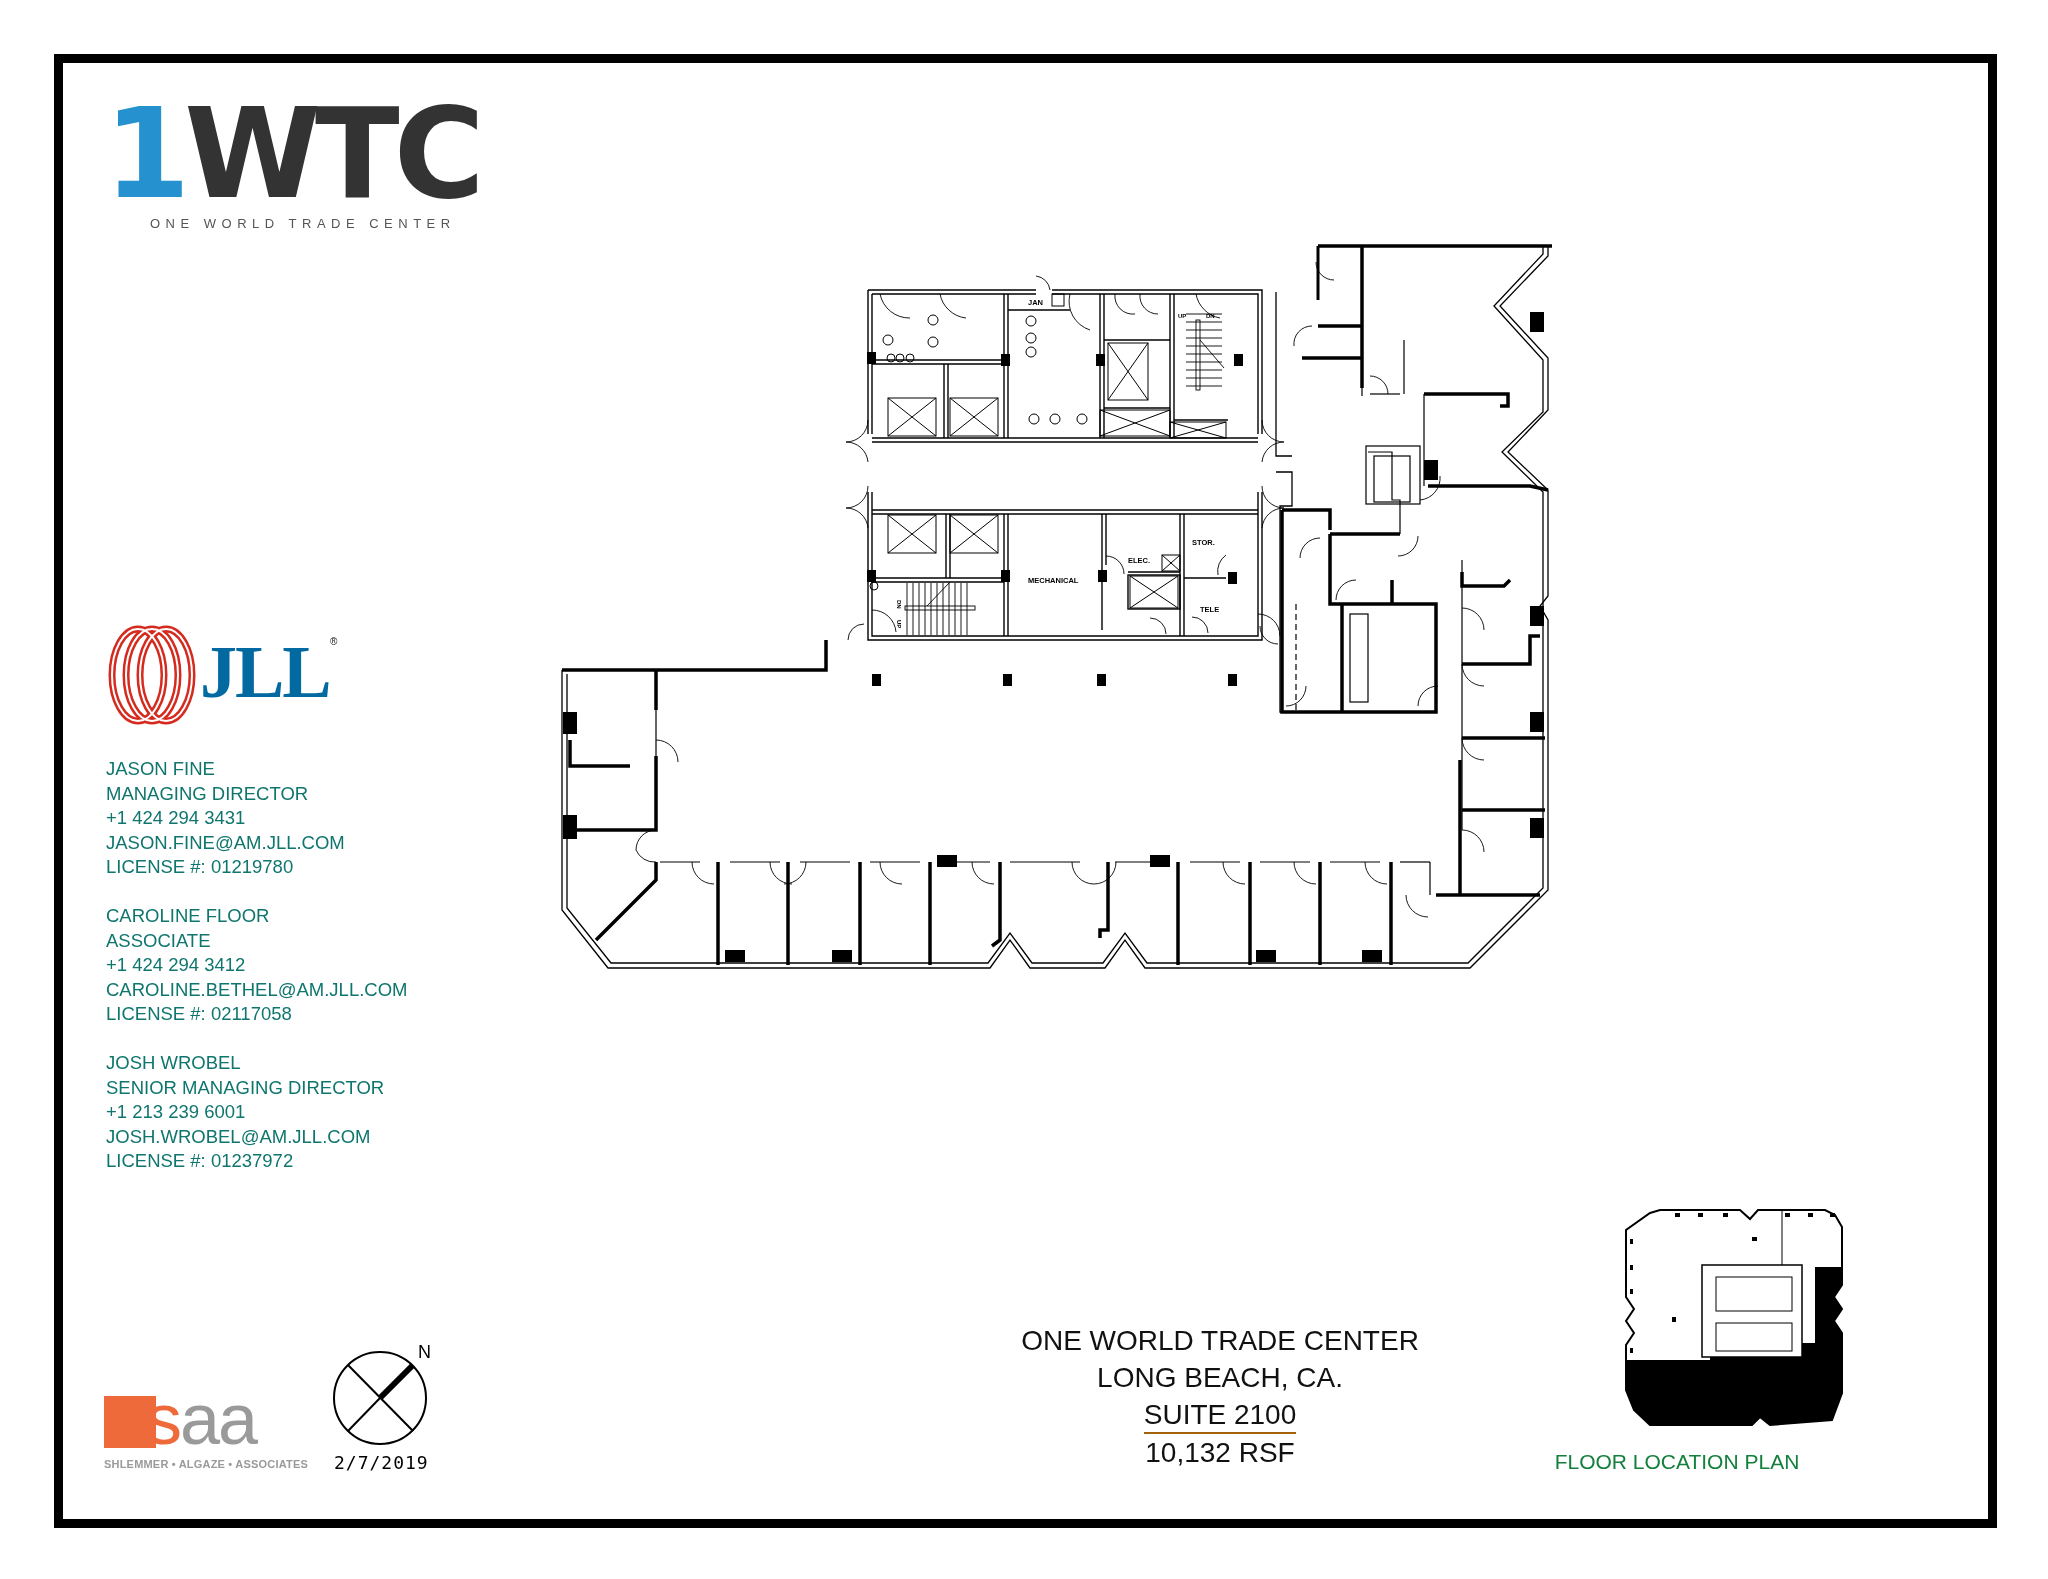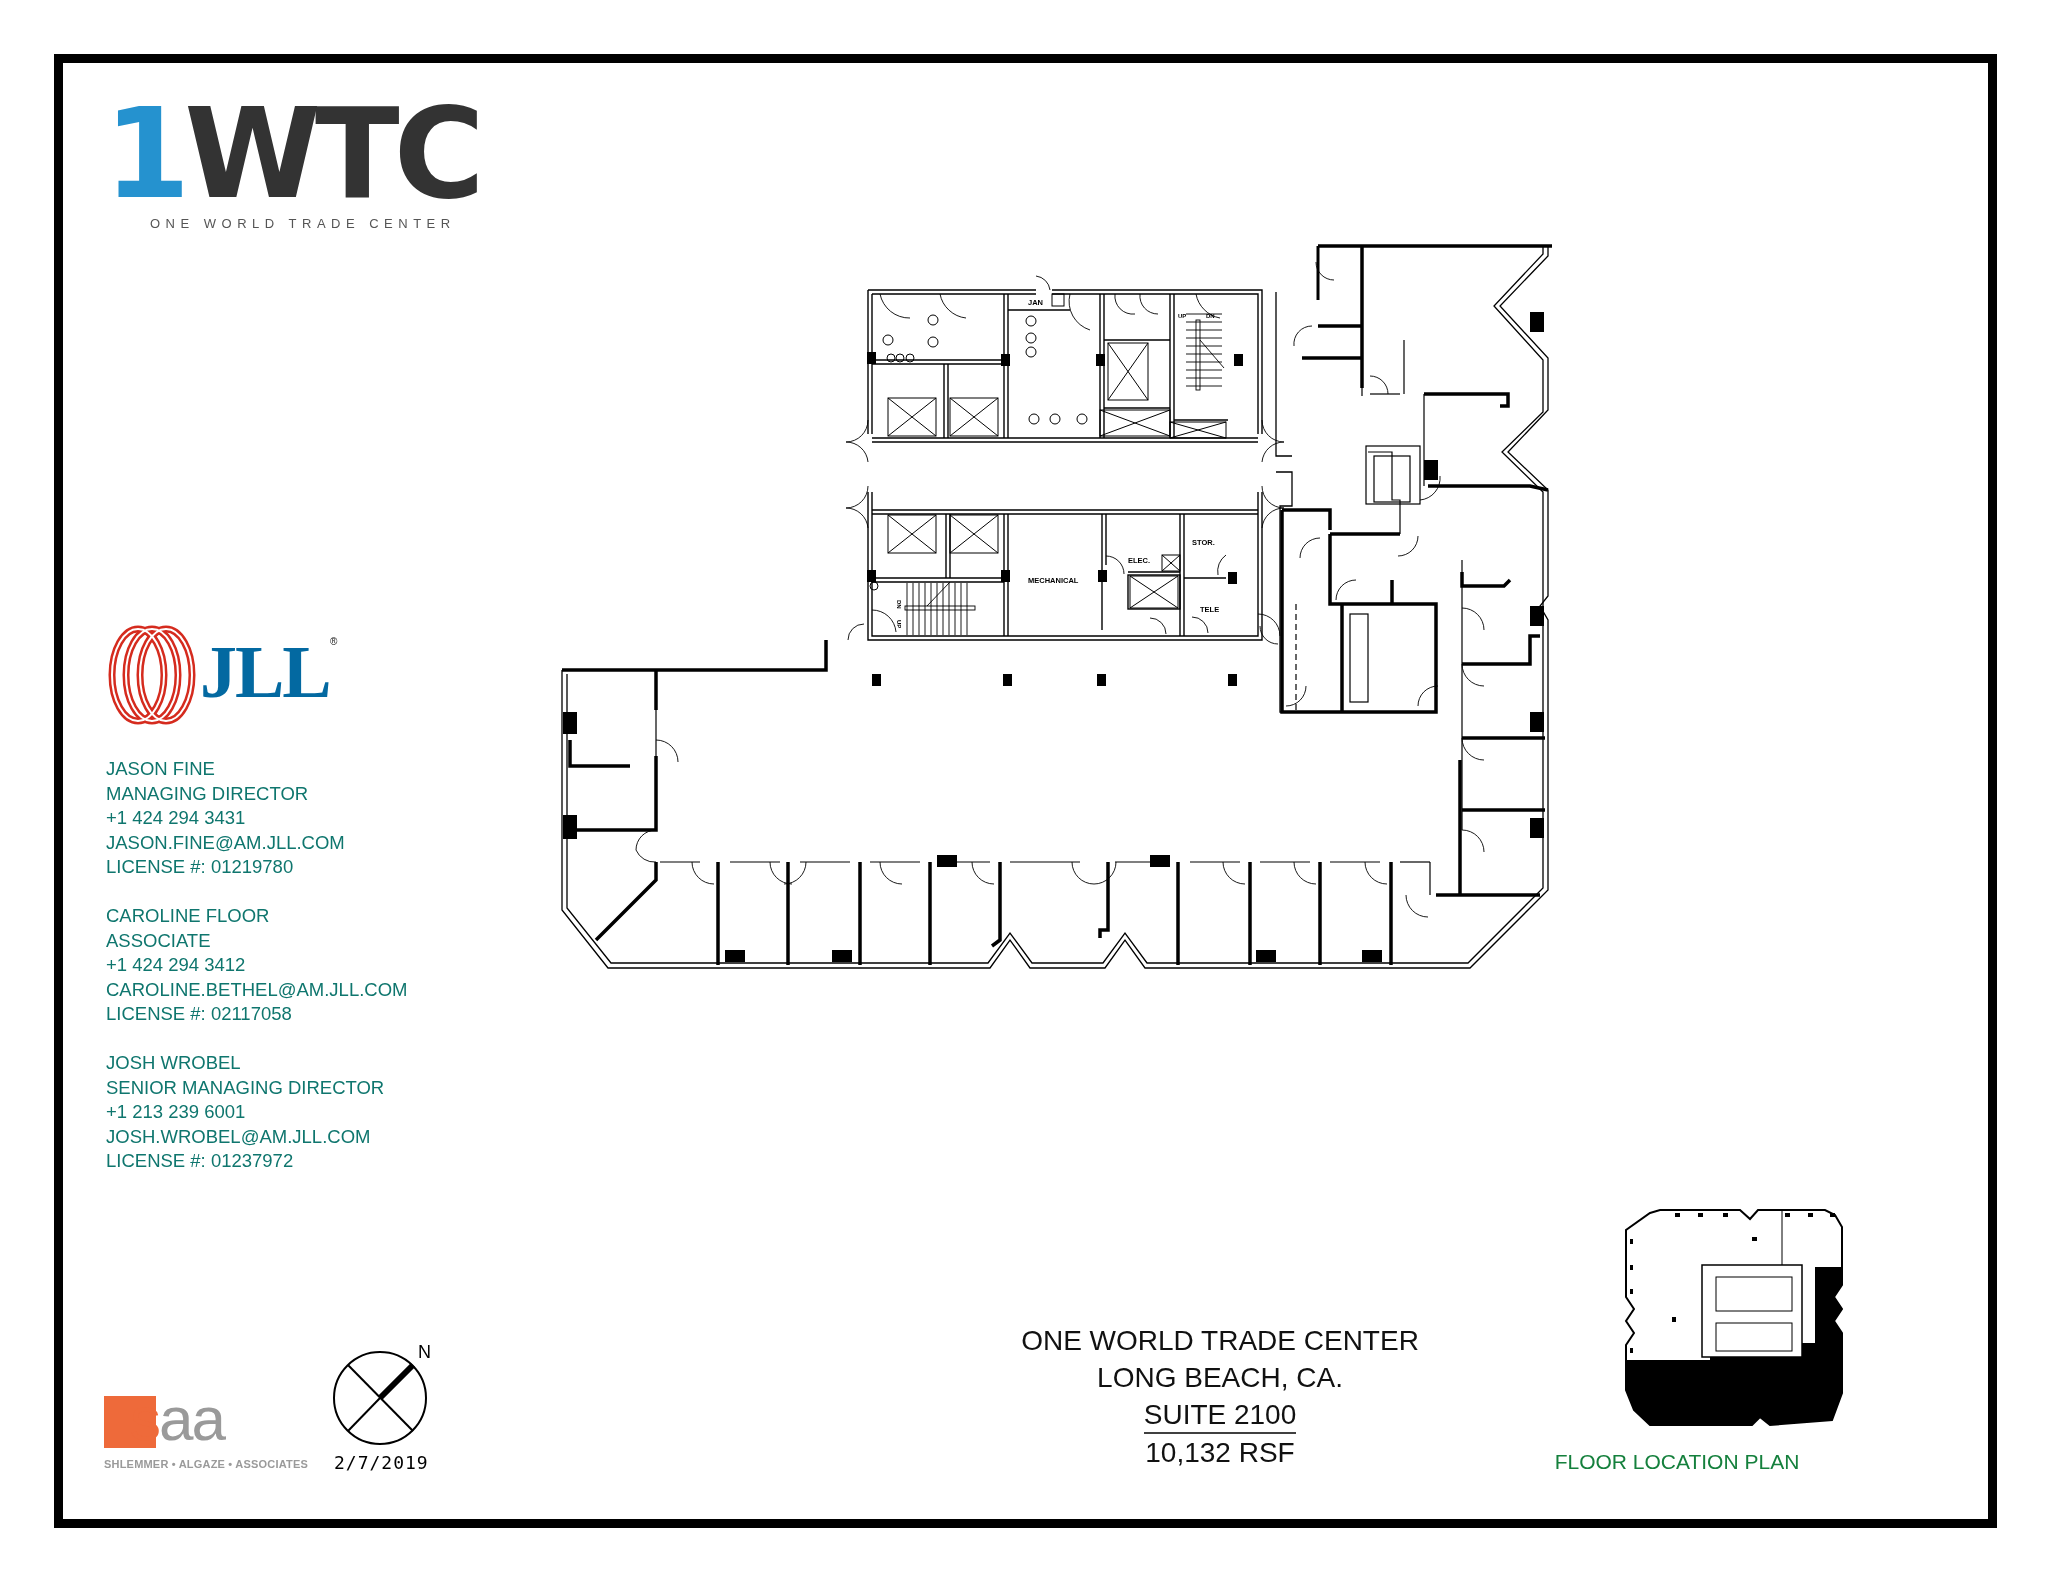--- a/index.html
+++ b/index.html
@@ -18,32 +18,32 @@
   .logo-jll { position: absolute; left: 104px; top: 620px; width: 240px; height: 110px; }
   .logo-jll .jll-text { position: absolute; left: 96px; top: 10px; font-family: "Liberation Serif", serif;
            font-weight: bold; font-size: 74px; color: #0369a1; letter-spacing: -2px; }
   .logo-jll .reg { position: absolute; left: 226px; top: 16px; font-size: 10px; color: #111; }
   .contacts { position: absolute; left: 106px; top: 744px; font-size: 18.5px; line-height: 24.5px;
            color: #0f766e; margin-top: 13px; }
   .contact { margin-bottom: 24.5px; }
   .contact div { white-space: nowrap; }
   .logo-saa { position: absolute; left: 104px; top: 1380px; width: 190px; height: 90px; }
   .logo-saa .s-block { position: absolute; left: 0; top: 16px; width: 52px; height: 52px; background: #ee6a3a; }
-  .logo-saa .letters { position: absolute; left: 26px; top: -4px; font-size: 62px; line-height: 86px;
+  .logo-saa .letters { position: absolute; left: 42px; top: -4px; font-size: 72px; line-height: 86px;
            font-family: "Liberation Sans", sans-serif; letter-spacing: -2px; }
   .logo-saa .s { color: #ee6a3a; }
   .logo-saa .aa { color: #9a9a9a; }
   .logo-saa .tag { position: absolute; left: 0; top: 78px; font-size: 11px; font-weight: bold;
            color: #9a9a9a; white-space: nowrap; letter-spacing: 0.2px; }
   .north { position: absolute; left: 332px; top: 1336px; width: 120px; height: 110px; }
   .date { position: absolute; left: 334px; top: 1452px; font-family: "DejaVu Sans Mono", monospace;
           font-size: 18px; letter-spacing: 1px; color: #000; }
   .title-block { position: absolute; left: 1000px; top: 1322px; width: 440px; text-align: center;
           font-size: 28px; line-height: 37px; color: #111; font-weight: normal; }
-  .title-block .suite { display: inline-block; border-bottom: 2px solid #404040; line-height: 32px; padding-bottom: 1px; }
+  .title-block .suite { display: inline-block; border-bottom: 2px solid #a16207; line-height: 32px; padding-bottom: 1px; }
   .flp { position: absolute; left: 1620px; top: 1205px; width: 240px; }
   .flp-label { position: absolute; left: 1532px; top: 1450px; width: 290px; text-align: center; font-size: 21px; color: #15803d; }
   .plan { position: absolute; left: 0; top: 0; }
 </style>
 </head>
 <body>
 
 <div class="frame"></div>
 
 <div class="logo-1wtc">

